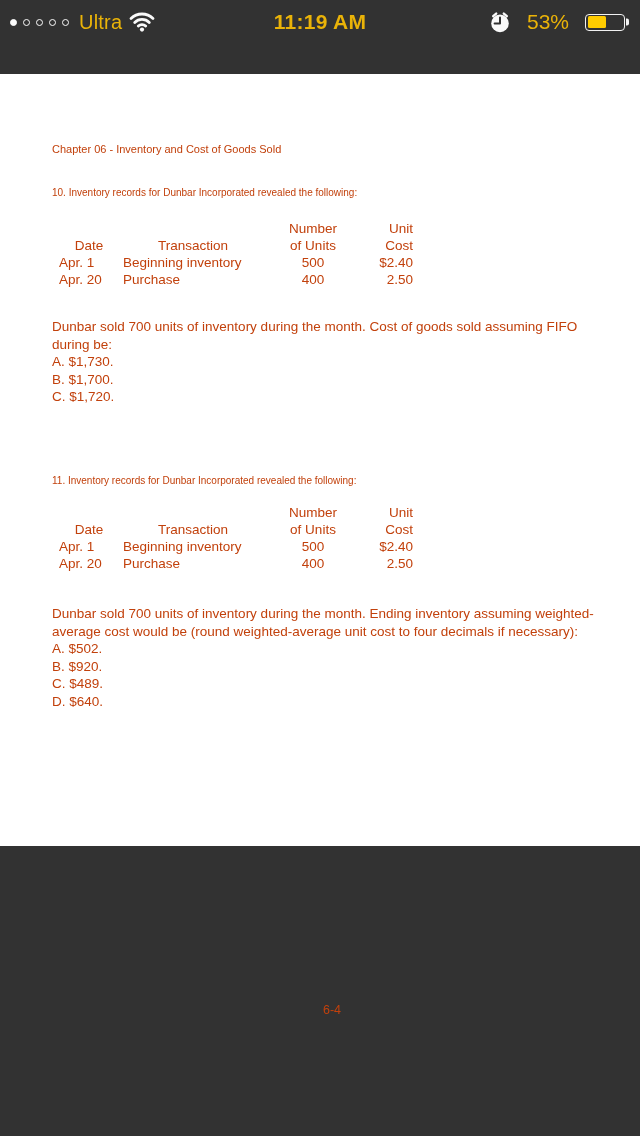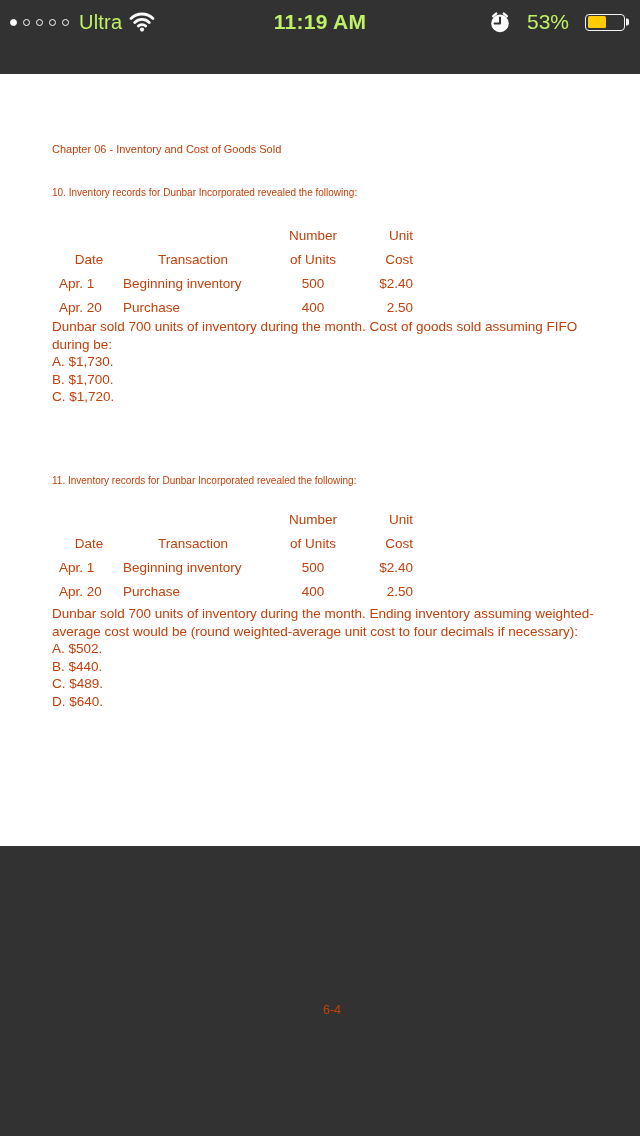--- a/index.html
+++ b/index.html
@@ -5,21 +5,21 @@
   html,body { margin:0; padding:0; background:#323232; }
   .screen {
     position:relative; width:640px; height:1136px; overflow:hidden;
     background:#323232; font-family:"Liberation Sans", sans-serif;
   }
 
   
   .status-bar {
     position:absolute; top:0; left:0; right:0; height:44px;
     display:flex; align-items:center; justify-content:space-between;
-    padding:0 10px; box-sizing:border-box; color:#bef264;
+    padding:0 10px; box-sizing:border-box; color:#eab308;
   }
   .sb-left { display:flex; align-items:center; gap:7px; }
   .dots { display:flex; align-items:center; gap:6px; margin-right:3px; }
   .dot { width:7px; height:7px; border-radius:50%; border:1px solid #fafafa; box-sizing:border-box; }
   .dot.filled { background:#fafafa; }
   .carrier { font-size:20px; letter-spacing:0.2px; }
   .sb-center { position:absolute; left:0; right:0; text-align:center; pointer-events:none; }
   .time { font-size:21px; font-weight:600; letter-spacing:0.3px; }
   .sb-right { display:flex; align-items:center; gap:16px; z-index:1; }
   .pct { font-size:21px; }
@@ -37,21 +37,21 @@
   .abs { position:absolute; }
   .chapter { left:52px; top:68px; font-size:11px; line-height:14px; }
   .qlabel { left:52px; font-size:10px; line-height:17px; white-space:nowrap; }
   .q10-label { top:110px; } .q11-label { top:398px; }
   .qbody { left:52px; font-size:13.5px; line-height:17.5px; }
   .q10-body { top:236px;margin-top:8px; } .q11-body { top:531px; }
   .qline { white-space:nowrap; }
   .inv-table { left:55px; font-size:13.5px; line-height:17px; }
   .table1 { top:146px; } .table2 { top:430px; }
   .tr { display:flex; }
-  .td { box-sizing:border-box;margin-top:7px; }
+  .td { box-sizing:border-box; }
   .c1 { width:68px; padding-left:4px; }
   .c2 { width:140px; }
   .c3 { width:100px; text-align:center; }
   .c4 { width:70px; text-align:right; padding-right:20px; }
   .ctr { text-align:center; padding-left:0; }
   .pgnum { left:0; right:0; top:929px; text-align:center; text-indent:24px;
            font-size:12.5px; line-height:15px; }
 </style>
 </head>
 <body>
@@ -160,20 +160,20 @@
         <div class="td c2">Purchase</div>
         <div class="td c3">400</div>
         <div class="td c4">2.50</div>
       </div>
     </div>
 
     <div class="abs qbody q11-body">
       <div class="qline">Dunbar sold 700 units of inventory during the month. Ending inventory assuming weighted-</div>
       <div class="qline">average cost would be (round weighted-average unit cost to four decimals if necessary):</div>
       <div class="qline">A. $502.</div>
-      <div class="qline">B. $440.</div>
+      <div class="qline">B. $920.</div>
       <div class="qline">C. $489.</div>
       <div class="qline">D. $640.</div>
     </div>
 
     <div class="abs pgnum">6-4</div>
   </div>
 </div>
 
 </body></html>

